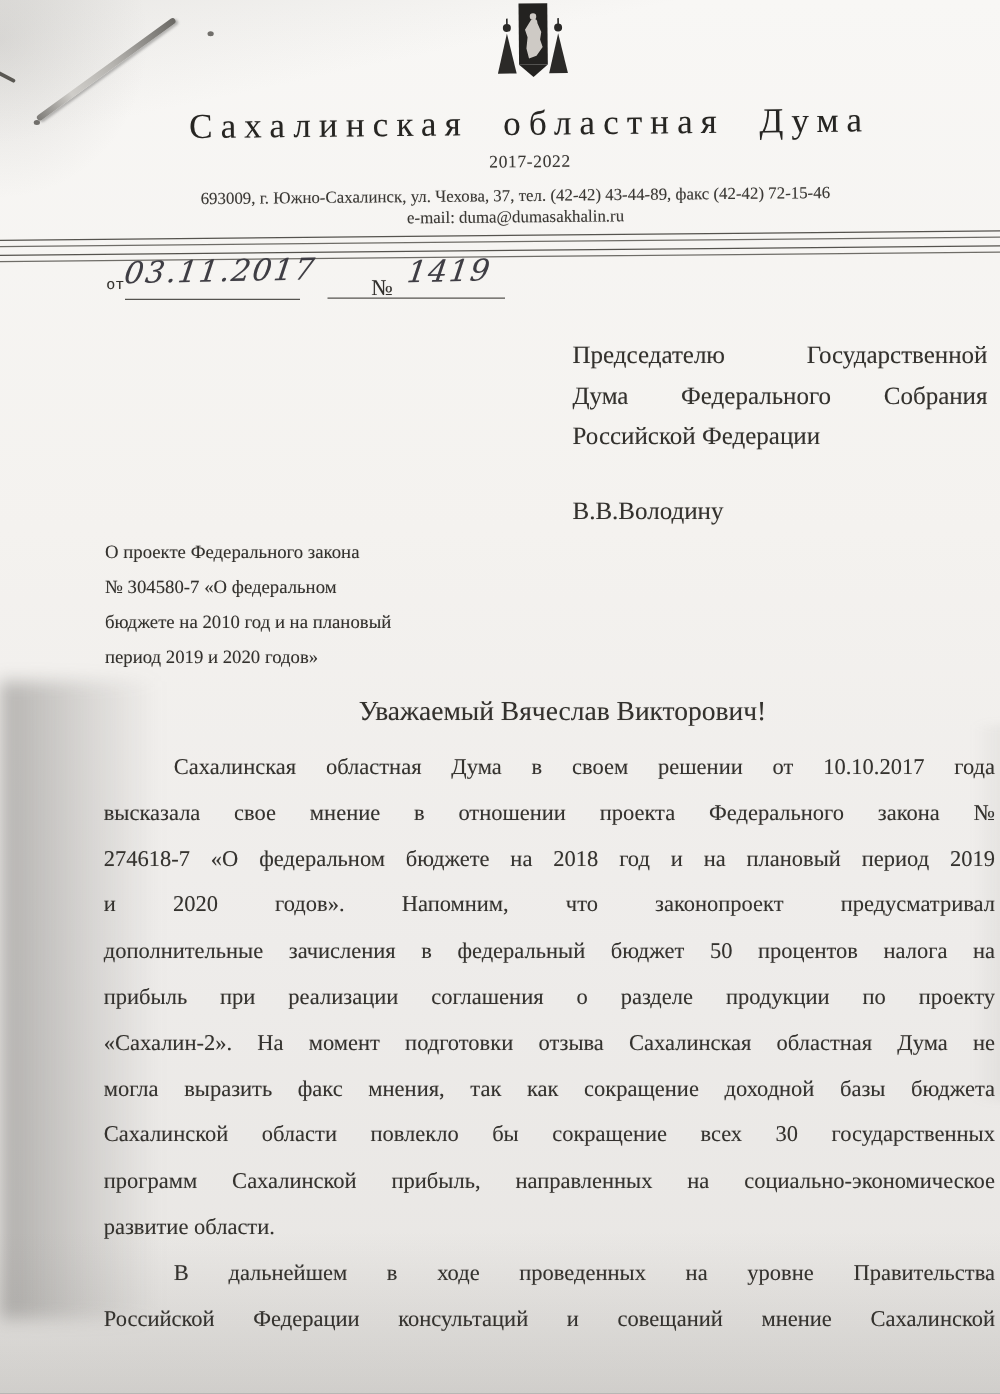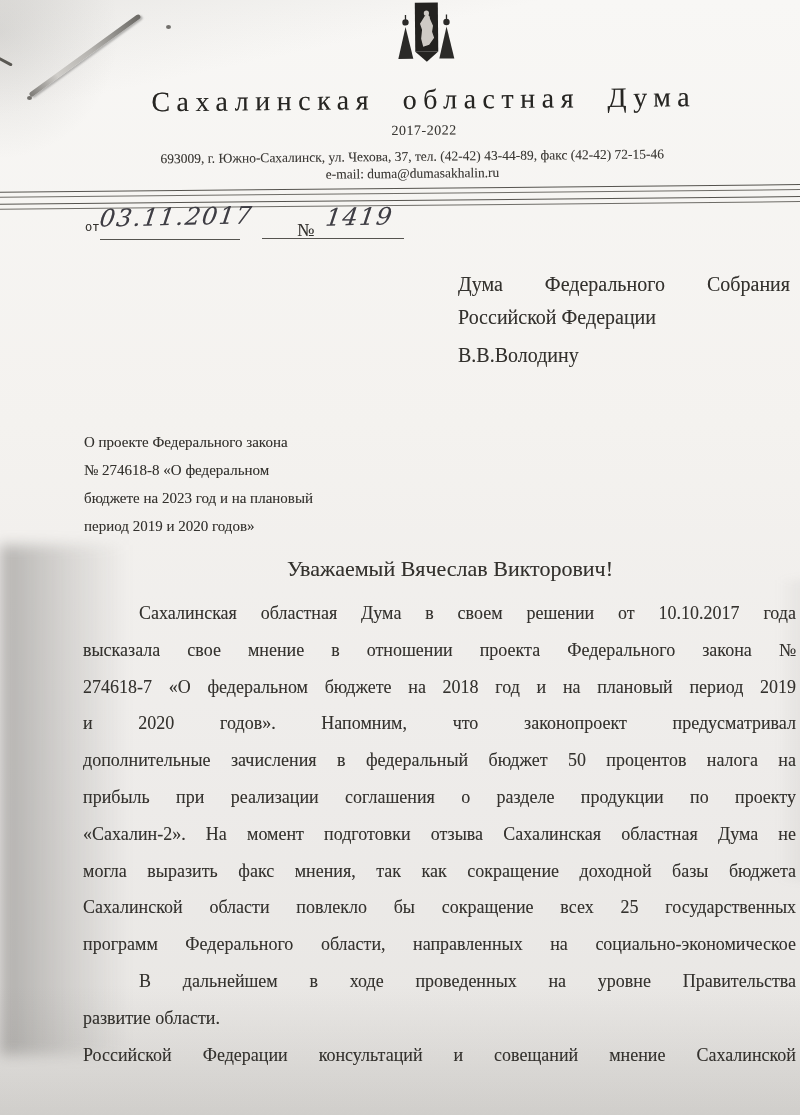--- a/index.html
+++ b/index.html
@@ -57,21 +57,21 @@
     border-bottom:1.6px solid #55534f;text-align:center;}
   .ref-num{position:absolute;left:262px;top:203px;width:142px;height:36px;
     border-bottom:1.6px solid #55534f;text-align:left;padding-left:64px;box-sizing:border-box;}
   .hw{display:inline-block;font-family:"DejaVu Serif", serif;font-style:italic;
     font-size:24px;letter-spacing:1.5px;color:#3e3d44;transform:skewX(-9deg) rotate(-1.2deg);}
 
   
   .addressee{position:absolute;left:458px;top:268px;width:332px;font-size:20px;}
   .addr-line{height:32.5px;line-height:32.5px;text-align:justify;text-align-last:justify;}
   .addr-line.plain{text-align-last:left;}
-  .addr-name{margin-top:7px;line-height:30px;}
+  .addr-name{margin-top:28px;line-height:30px;}
 
   
   .subject{position:absolute;left:84px;top:428px;width:372px;font-size:15px;}
   .subj-line{height:28px;line-height:28px;}
 
   
   .salutation{position:absolute;left:160px;top:556px;width:580px;text-align:center;font-size:22px;}
 
   
   .body-block{position:absolute;left:83px;top:595px;width:713px;font-size:18px;color:#34322e;}
@@ -121,43 +121,44 @@
   <span class="ref-from">от</span>
   <div class="ref-date">
     <span class="hw">03.11.2017</span>
   </div>
   <span class="ref-no">№</span>
   <div class="ref-num">
     <span class="hw">1419</span>
   </div>
 
   <div class="addressee">
+    <div class="addr-line">Председателю Государственной</div>
     <div class="addr-line">Дума Федерального Собрания</div>
     <div class="addr-line plain">Российской Федерации</div>
     <div class="addr-name">В.В.Володину</div>
   </div>
 
   <div class="subject">
     <div class="subj-line">О  проекте Федерального закона</div>
-    <div class="subj-line">№ 274618-8 «О федеральном</div>
-    <div class="subj-line">бюджете на 2023 год  и на плановый</div>
+    <div class="subj-line">№ 304580-7 «О федеральном</div>
+    <div class="subj-line">бюджете на 2010 год  и на плановый</div>
     <div class="subj-line">период 2019 и 2020 годов»</div>
   </div>
 
   <div class="salutation">Уважаемый Вячеслав Викторович!</div>
 
   <div class="body-block">
     <div class="bl start">Сахалинская областная Дума в своем решении от 10.10.2017 года</div>
     <div class="bl">высказала свое мнение в отношении проекта Федерального закона №</div>
     <div class="bl">274618-7 «О федеральном бюджете на 2018 год и на плановый период 2019</div>
     <div class="bl">и 2020 годов». Напомним, что законопроект предусматривал</div>
     <div class="bl">дополнительные зачисления в федеральный бюджет 50 процентов налога на</div>
     <div class="bl">прибыль при реализации соглашения о разделе продукции по проекту</div>
     <div class="bl">«Сахалин-2». На момент подготовки отзыва Сахалинская областная Дума не</div>
     <div class="bl">могла выразить факс мнения, так как сокращение доходной базы бюджета</div>
-    <div class="bl">Сахалинской области повлекло бы сокращение всех 25 государственных</div>
-    <div class="bl">программ Федерального области, направленных на социально-экономическое</div>
+    <div class="bl">Сахалинской области повлекло бы сокращение всех 30 государственных</div>
+    <div class="bl">программ Сахалинской прибыль, направленных на социально-экономическое</div>
+    <div class="bl end">развитие области.</div>
     <div class="bl start">В дальнейшем в ходе проведенных на уровне Правительства</div>
-    <div class="bl end">развитие области.</div>
     <div class="bl">Российской Федерации консультаций и совещаний мнение Сахалинской</div>
   </div>
 
 </div>
 
 </body></html>

